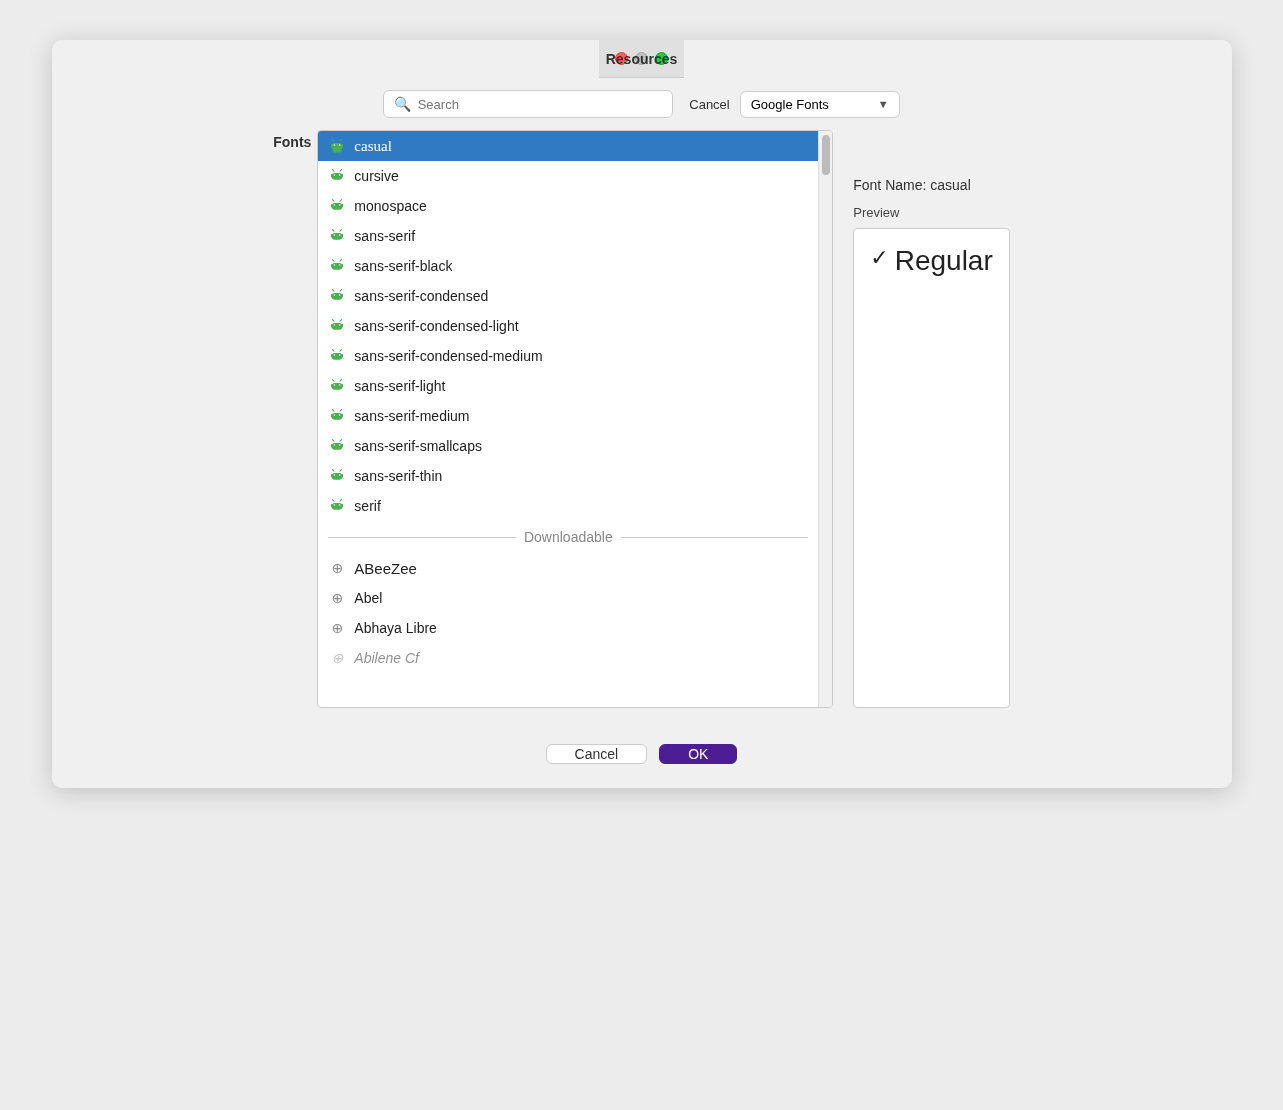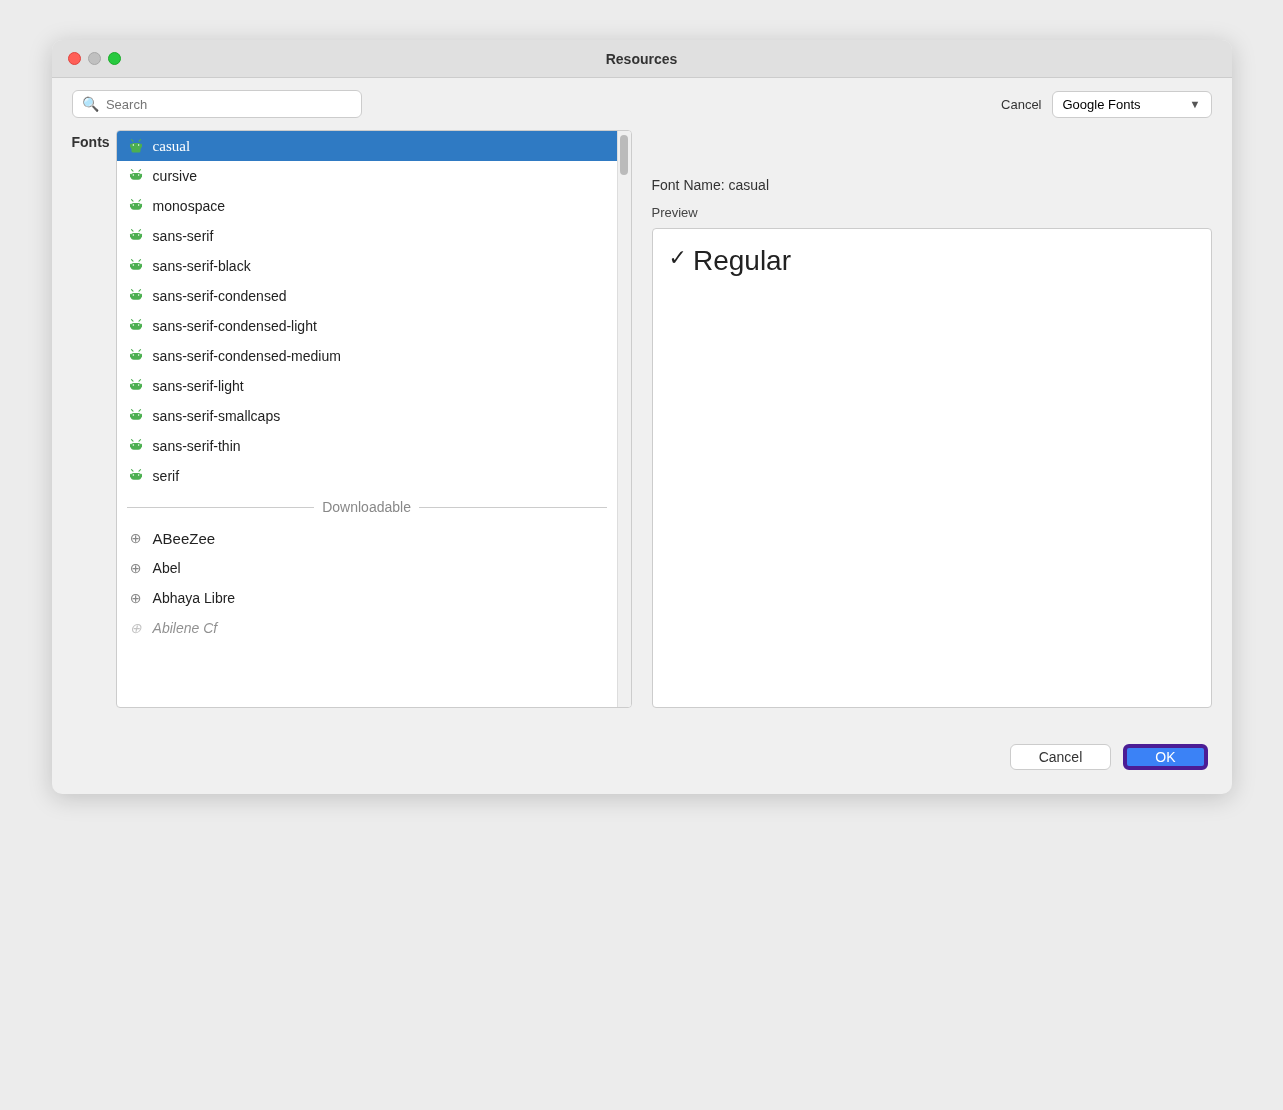--- a/index.html
+++ b/index.html
@@ -15,20 +15,21 @@
     }
     .window {
       width: 1180px;
       background: #f0f0f0;
       border-radius: 10px;
       box-shadow: 0 4px 24px rgba(0,0,0,0.18);
       margin-top: 40px;
       overflow: hidden;
       display: flex;
       flex-direction: column;
+      align-items: center;
     }
     .title-bar {
       background: #e0e0e0;
       display: flex;
       align-items: center;
       padding: 12px 16px;
       position: relative;
       border-bottom: 1px solid #ccc;
     }
     .traffic-lights {
@@ -244,23 +245,23 @@
       font-size: 14px;
       border-radius: 6px;
       cursor: pointer;
       border: 1px solid #ccc;
     }
     .btn-cancel {
       background: white;
       color: #333;
     }
     .btn-ok {
-      background: #3b82f6;
+      background: #4c1d95;
       color: white;
-      border: 4px solid #4c1d95;
+      border: 1px solid #4c1d95;
     }
     
     .android-robot {
       display: inline-block;
       width: 18px;
       height: 18px;
     }
   </style>
 </head>
 <body>
@@ -403,20 +404,32 @@
             <svg class="android-robot" viewBox="0 0 24 24">
               <rect x="5" y="8" width="14" height="9" rx="4" fill="#4caf50"></rect>
               <circle cx="8.5" cy="10.5" r="1" fill="white"></circle>
               <circle cx="15.5" cy="10.5" r="1" fill="white"></circle>
               <line x1="8" y1="5.5" x2="6" y2="3.5" stroke="#4caf50" stroke-width="1.5" stroke-linecap="round"></line>
               <line x1="16" y1="5.5" x2="18" y2="3.5" stroke="#4caf50" stroke-width="1.5" stroke-linecap="round"></line>
               <rect x="4" y="9" width="2" height="5" rx="1" fill="#4caf50"></rect>
               <rect x="18" y="9" width="2" height="5" rx="1" fill="#4caf50"></rect>
             </svg>
             <span>sans-serif-light</span>
+          </div>
+          <div class="font-item">
+            <svg class="android-robot" viewBox="0 0 24 24">
+              <rect x="5" y="8" width="14" height="9" rx="4" fill="#4caf50"></rect>
+              <circle cx="8.5" cy="10.5" r="1" fill="white"></circle>
+              <circle cx="15.5" cy="10.5" r="1" fill="white"></circle>
+              <line x1="8" y1="5.5" x2="6" y2="3.5" stroke="#4caf50" stroke-width="1.5" stroke-linecap="round"></line>
+              <line x1="16" y1="5.5" x2="18" y2="3.5" stroke="#4caf50" stroke-width="1.5" stroke-linecap="round"></line>
+              <rect x="4" y="9" width="2" height="5" rx="1" fill="#4caf50"></rect>
+              <rect x="18" y="9" width="2" height="5" rx="1" fill="#4caf50"></rect>
+            </svg>
+            <span>sans-serif-medium</span>
           </div>
           <div class="font-item">
             <svg class="android-robot" viewBox="0 0 24 24">
               <rect x="5" y="8" width="14" height="9" rx="4" fill="#4caf50"></rect>
               <circle cx="8.5" cy="10.5" r="1" fill="white"></circle>
               <circle cx="15.5" cy="10.5" r="1" fill="white"></circle>
               <line x1="8" y1="5.5" x2="6" y2="3.5" stroke="#4caf50" stroke-width="1.5" stroke-linecap="round"></line>
               <line x1="16" y1="5.5" x2="18" y2="3.5" stroke="#4caf50" stroke-width="1.5" stroke-linecap="round"></line>
               <rect x="4" y="9" width="2" height="5" rx="1" fill="#4caf50"></rect>
               <rect x="18" y="9" width="2" height="5" rx="1" fill="#4caf50"></rect>

